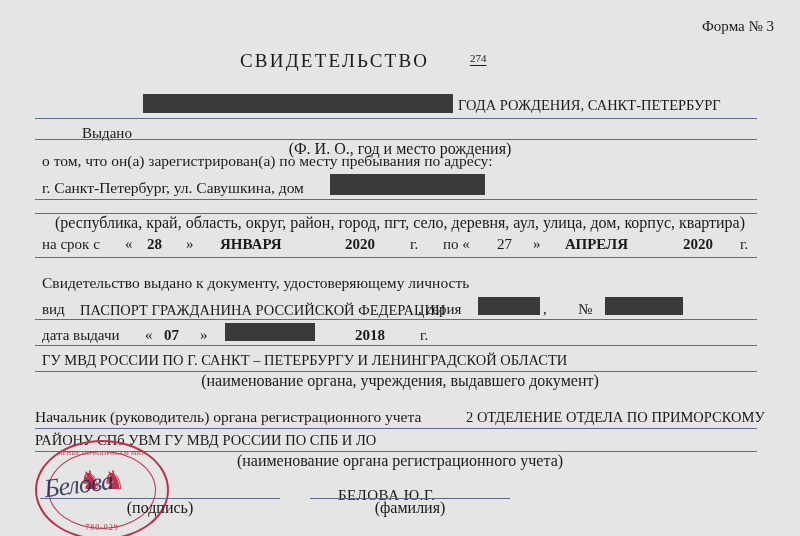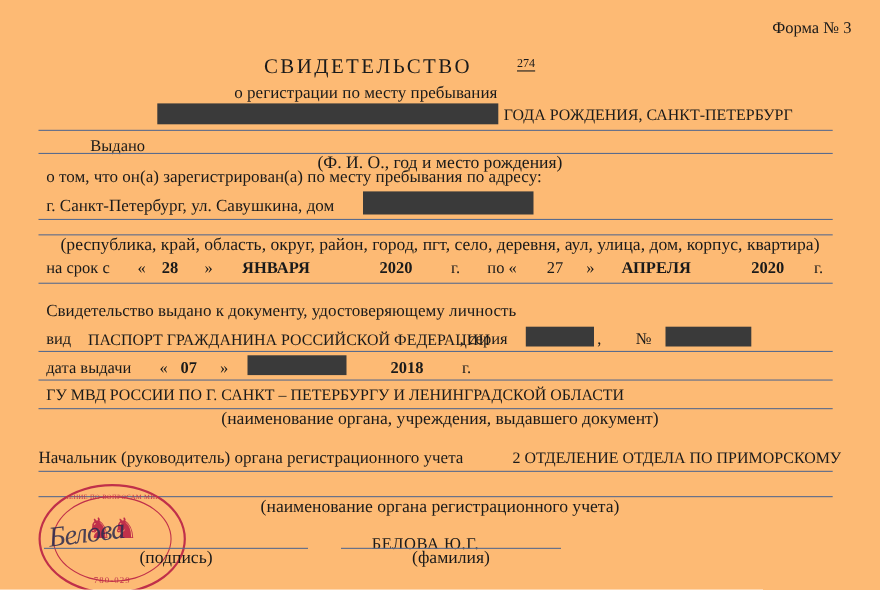--- a/index.html
+++ b/index.html
@@ -12,21 +12,21 @@
     background: #ffffff;
     font-family: "Liberation Serif", serif;
     color: #1a1a1a;
     overflow: hidden;
     position: relative;
   }
   .page {
     position: relative;
     width: 800px;
     height: 536px;
-    background: #fdba74;
+    background: #e5e5e5;
   }
   .form-no {
     position: absolute;
     top: 18px;
     right: 26px;
     font-size: 15px;
     font-family: "Liberation Serif", serif;
   }
   .title {
     position: absolute;
@@ -144,21 +144,20 @@
 </style>
 </head>
 <body>
 
 <div class="page">
 
   <div class="form-no">Форма № 3</div>
 
   <div class="title">СВИДЕТЕЛЬСТВО</div>
   <div class="cert-number">274</div>
-  <div class="subtitle">о регистрации по месту пребывания</div>
 
   <div class="txt" style="top:96px; left:82px;margin-top:29px;">Выдано</div>
   <div class="redact" style="top:94px; left:143px; width:310px; height:19px;"></div>
   <div class="txt caps" style="top:97px; left:458px;">ГОДА РОЖДЕНИЯ, САНКТ-ПЕТЕРБУРГ</div>
   <div class="line" style="top:118px; left:35px; width:722px;"></div>
 
   <div class="line" style="top:139px; left:35px; width:722px;"></div>
   <div style="position:absolute; top:140px; left:0; width:800px;">
     <div class="small-center">(Ф. И. О., год и место рождения)</div>
   </div>
@@ -210,20 +209,21 @@
 
   <div class="txt caps" style="top:352px; left:42px;">ГУ  МВД  РОССИИ  ПО  Г. САНКТ – ПЕТЕРБУРГУ  И  ЛЕНИНГРАДСКОЙ ОБЛАСТИ</div>
   <div class="line" style="top:371px; left:35px; width:722px;"></div>
   <div style="position:absolute; top:372px; left:0; width:800px;">
     <div class="small-center">(наименование органа, учреждения, выдавшего документ)</div>
   </div>
 
   <div class="txt" style="top:408px; left:35px; font-size:15.5px;">Начальник (руководитель) органа регистрационного учета</div>
   <div class="txt caps" style="top:409px; left:466px;">2 ОТДЕЛЕНИЕ ОТДЕЛА  ПО ПРИМОРСКОМУ</div>
   <div class="line" style="top:428px; left:35px; width:722px;"></div>
+  <div class="txt caps" style="top:432px; left:35px;">РАЙОНУ СПб УВМ  ГУ  МВД  РОССИИ  ПО СПБ  И  ЛО</div>
   <div class="line" style="top:451px; left:35px; width:722px;"></div>
   <div style="position:absolute; top:452px; left:0; width:800px;">
     <div class="small-center">(наименование органа регистрационного учета)</div>
   </div>
 
   <div class="stamp">
     <div class="stamp-inner"></div>
     <div class="stamp-text-top">УПРАВЛЕНИЕ ПО ВОПРОСАМ МИГРАЦИИ</div>
     <div class="eagle">♞♞</div>
     <div class="stamp-text-bottom">780-029</div>

